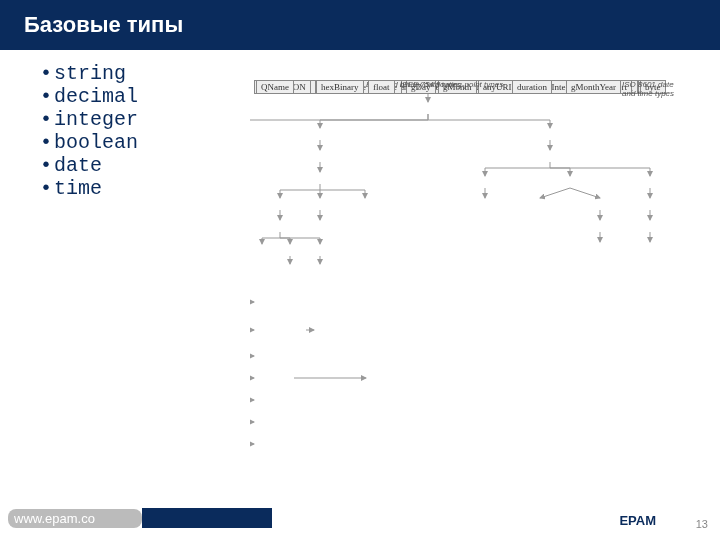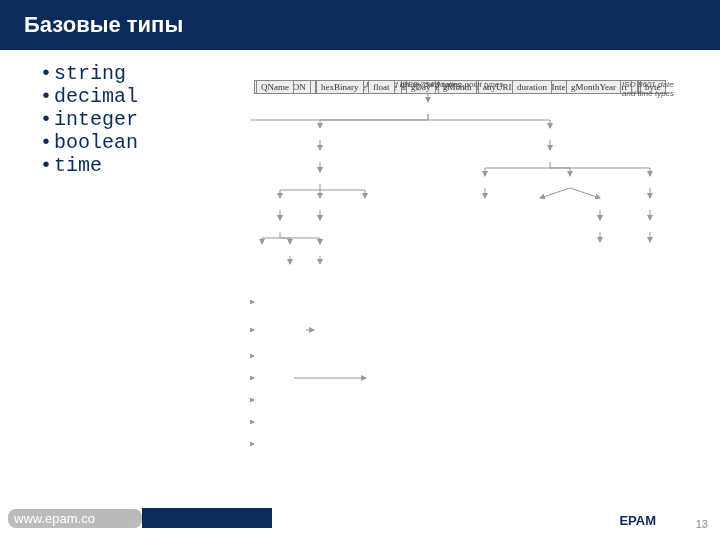--- a/index.html
+++ b/index.html
@@ -28,20 +28,21 @@
 <div class="header">
   <span>Базовые типы</span>
 </div>
 
 <div class="content">
   <ul class="types-list">
     <li>string</li>
     <li>decimal</li>
     <li>integer</li>
     <li>boolean</li>
+    <li>date</li>
     <li>time</li>
   </ul>
 </div>
 
 <div class="diagram">
   <svg class="edges">
     <defs>
         <marker id="ah" markerWidth="6" markerHeight="6" refX="5" refY="3" orient="auto">
           <path d="M0,0 L6,3 L0,6 Z" fill="#999"></path>
         </marker>

